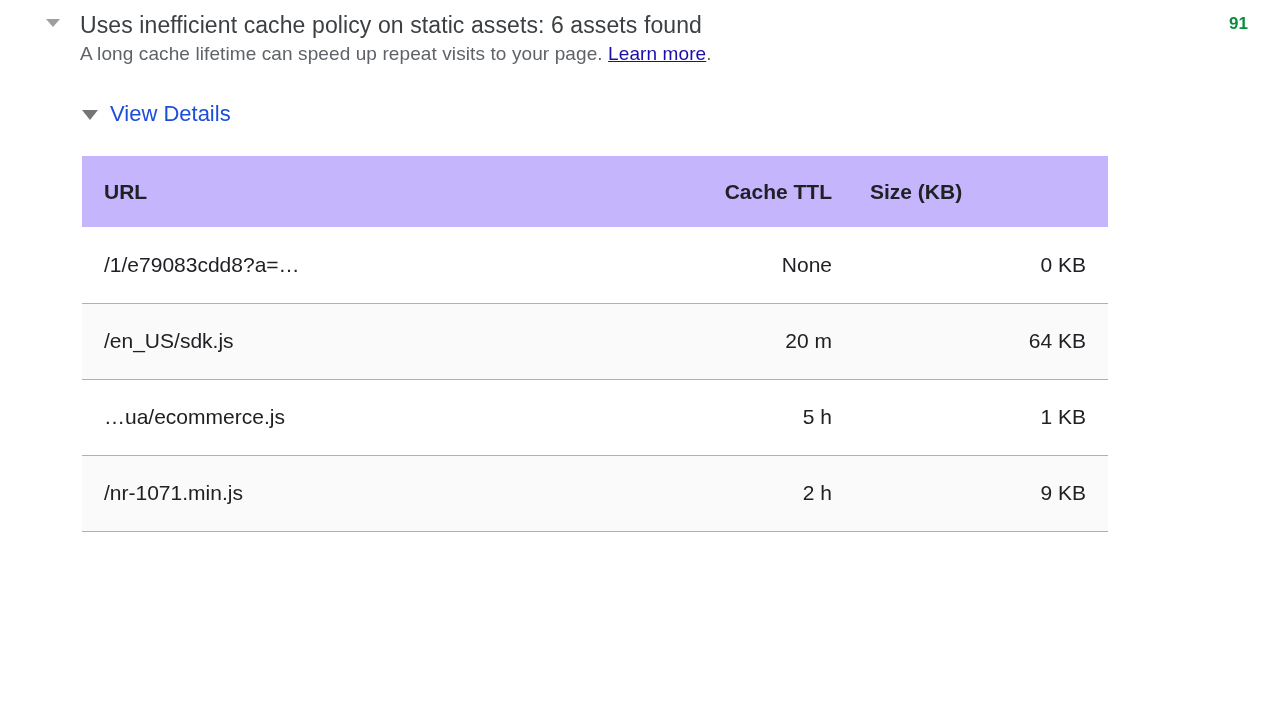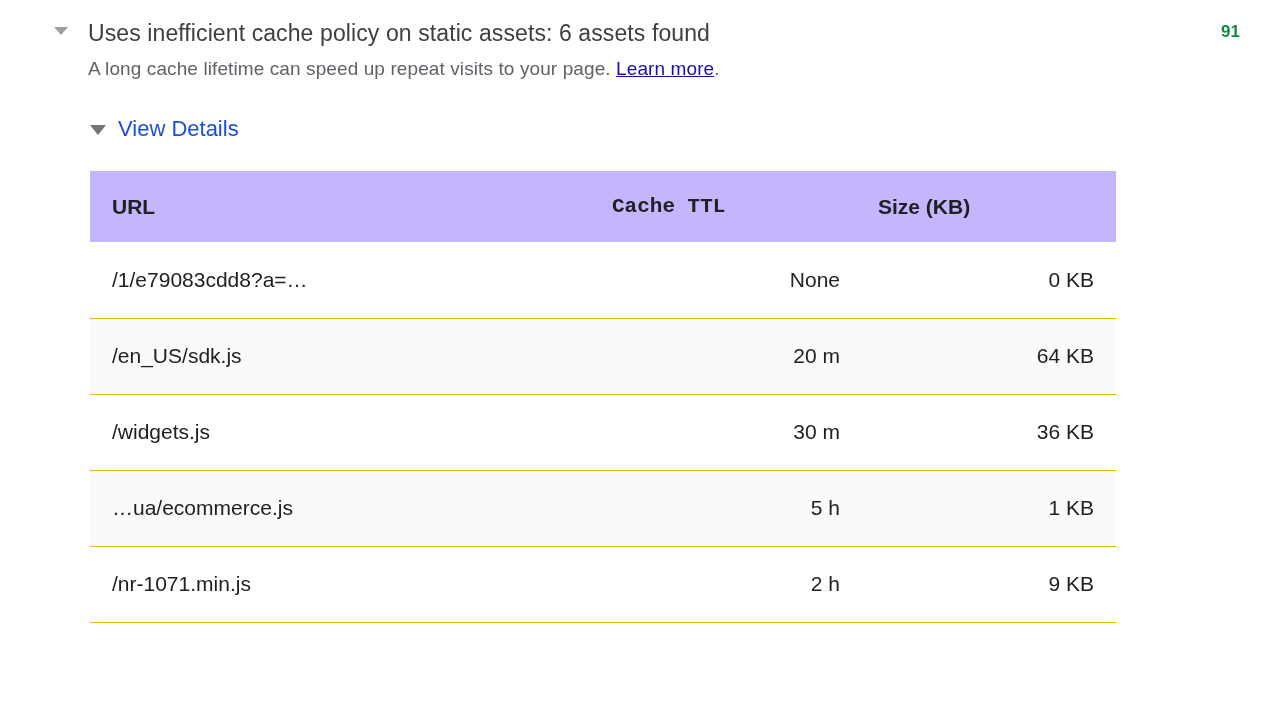--- a/index.html
+++ b/index.html
@@ -10,21 +10,21 @@
     height: 714px;
     background: #ffffff;
     font-family: "Liberation Sans", sans-serif;
     color: #212121;
     overflow: hidden;
   }
 
   .audit {
     position: relative;
     width: 1278px;
-    padding: 8px;
+    padding: 0;
   }
 
   
   .audit-header {
     display: flex;
     align-items: flex-start;
     padding: 10px 0 0 0;
   }
 
   .collapse-arrow {
@@ -53,21 +53,20 @@
     line-height: 30px;
     color: #3c4043;
     font-weight: 400;
     letter-spacing: 0.1px;
   }
 
   .audit-desc {
     font-size: 19px;
     line-height: 28px;
     color: #5f6368;
-    margin-top: 7px;
     letter-spacing: 0.1px;
   }
   .audit-desc a {
     color: #1a0dab;
     text-decoration: underline;
   }
 
   .audit-score {
     flex: 0 0 auto;
     width: 90px;
@@ -111,21 +110,21 @@
   .details-table th {
     background: #c4b5fd;
     font-size: 21px;
     font-weight: bold;
     color: #202124;
     height: 71px;
     padding: 0 22px;
     text-align: left;
   }
   .details-table th.c-url   { width: 500px; }
-  .details-table th.c-ttl   { width: 266px; padding-right: 16px; font-family: Liberation Mono, monospace;}
+  .details-table th.c-ttl   { width: 266px; text-align: right; padding-right: 16px;}
   .details-table th.c-size  { width: 260px; text-align: left; }
 
   .details-table td {
     font-size: 21px;
     color: #202124;
     height: 76px;
     padding: 0 22px;
     border-bottom: 1px solid #eab308;
     white-space: nowrap;
     overflow: hidden;
@@ -173,25 +172,20 @@
           <td class="c-url">/1/e79083cdd8?a=…</td>
           <td class="c-ttl">None</td>
           <td class="c-size">0 KB</td>
         </tr>
         <tr>
           <td class="c-url">/en_US/sdk.js</td>
           <td class="c-ttl">20 m</td>
           <td class="c-size">64 KB</td>
         </tr>
         <tr>
-          <td class="c-url">/widgets.js</td>
-          <td class="c-ttl">30 m</td>
-          <td class="c-size">36 KB</td>
-        </tr>
-        <tr>
           <td class="c-url">…ua/ecommerce.js</td>
           <td class="c-ttl">5 h</td>
           <td class="c-size">1 KB</td>
         </tr>
         <tr>
           <td class="c-url">/nr-1071.min.js</td>
           <td class="c-ttl">2 h</td>
           <td class="c-size">9 KB</td>
         </tr>
       </tbody>

